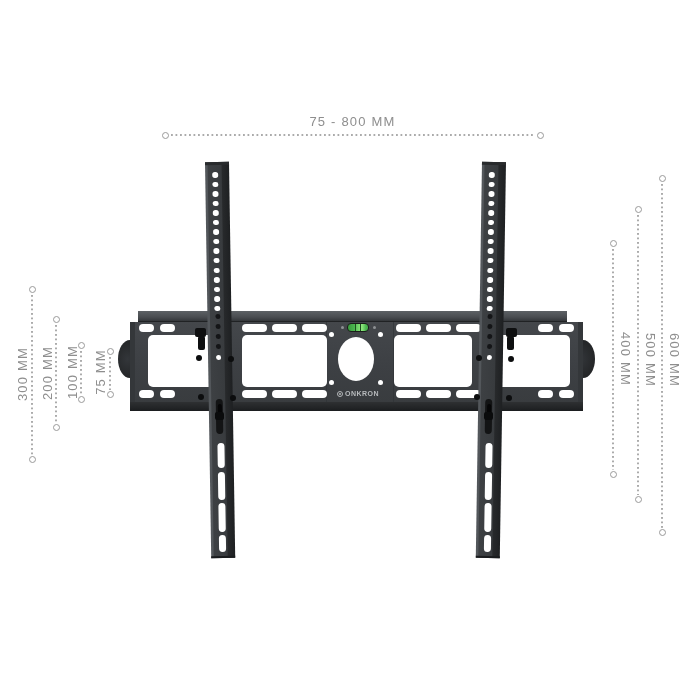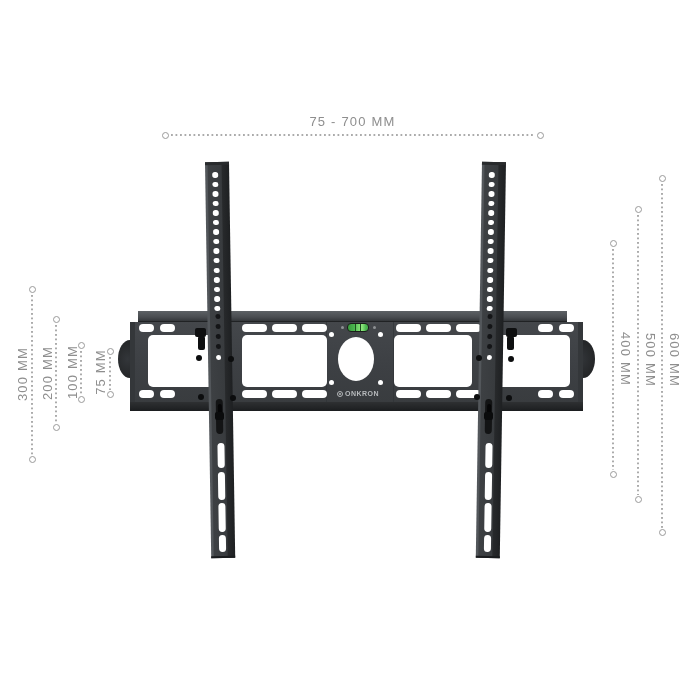--- a/index.html
+++ b/index.html
@@ -87,21 +87,21 @@
   .rail-left{left:205px;transform:rotate(-0.9deg);}
   .rail-right{left:482px;transform:rotate(0.9deg);}
   .clamp{position:absolute;background:#0e0f10;border-radius:2px;z-index:6;}
   .screw{position:absolute;width:6px;height:6px;border-radius:50%;background:#0c0d0e;z-index:6;}
 </style>
 </head>
 <body>
 
 <div class="scene">
 
-  <div class="dim-label center-h" style="left:170px;top:114px;width:365px;">75 - 700 MM</div>
+  <div class="dim-label center-h" style="left:170px;top:114px;width:365px;">75 - 800 MM</div>
   <div class="dotline-h" style="left:171px;top:134px;width:362px;"></div>
   <div class="ring" style="left:161.5px;top:131.5px;"></div>
   <div class="ring" style="left:536.5px;top:131.5px;"></div>
 
   <div class="dotline-v" style="left:612px;top:249px;height:221px;"></div>
   <div class="ring" style="left:609.5px;top:239.5px;"></div>
   <div class="ring" style="left:609.5px;top:470.5px;"></div>
   <div class="dim-label rot-cw" style="left:625px;top:359px;">400 MM</div>
 
   <div class="dotline-v" style="left:637px;top:215px;height:280px;"></div>

